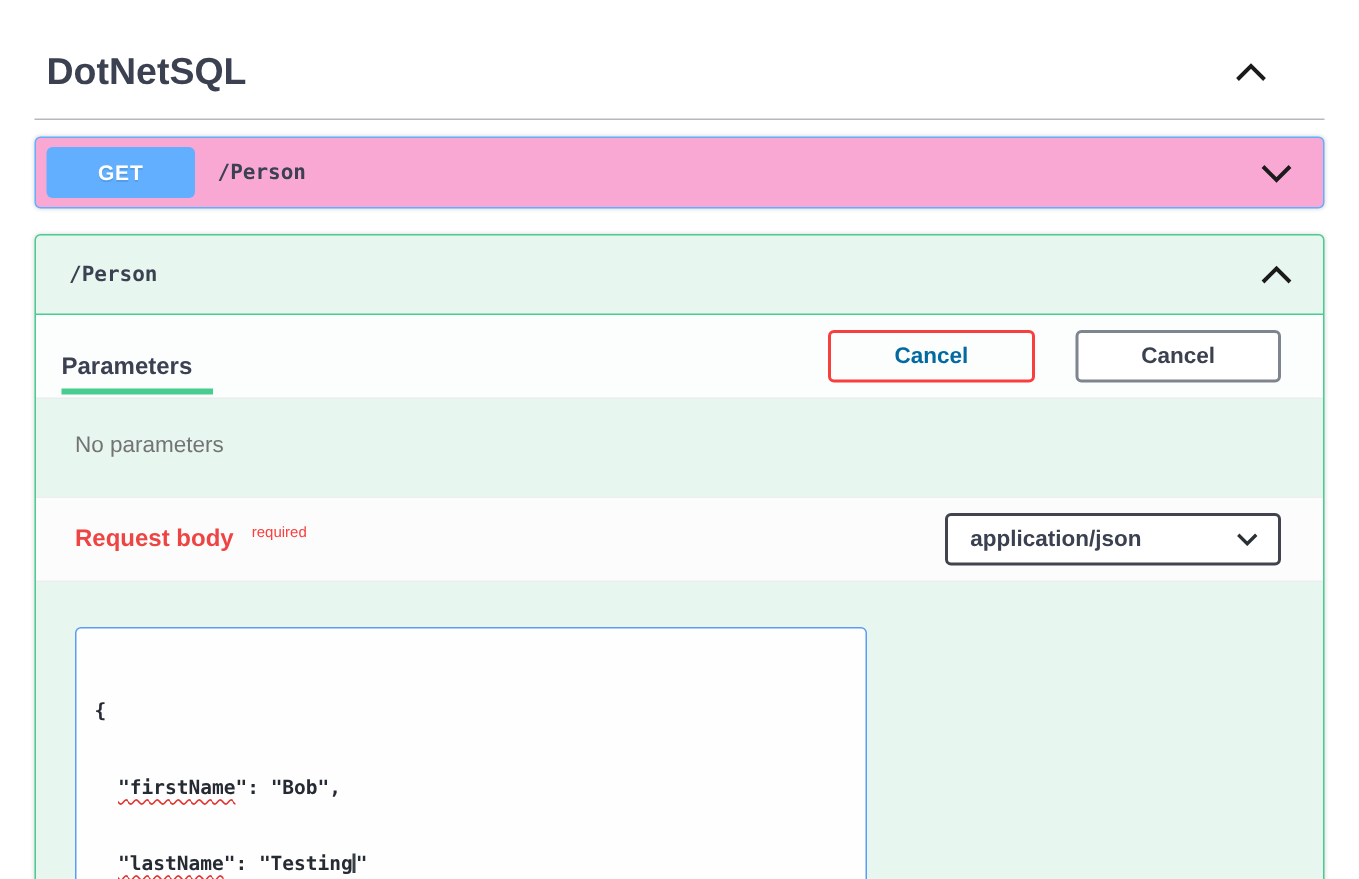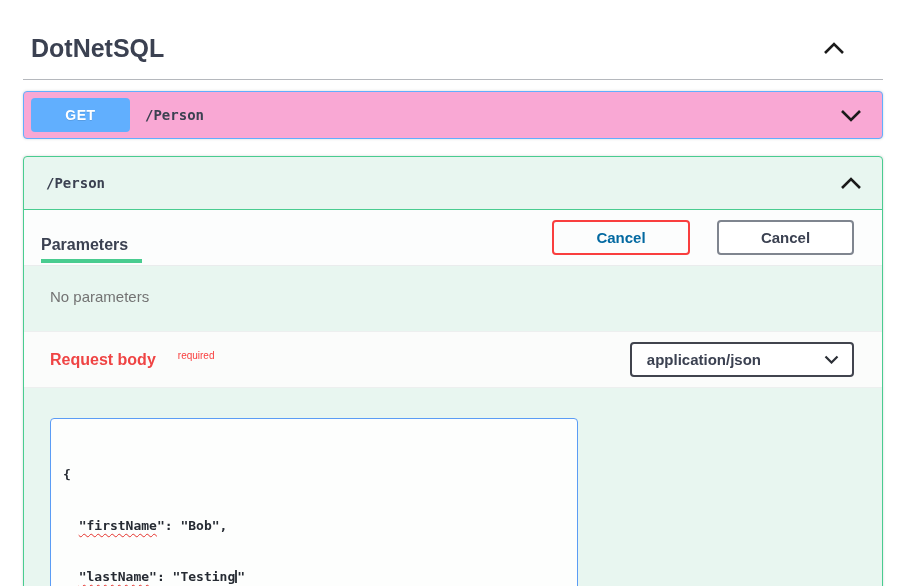--- a/index.html
+++ b/index.html
@@ -42,21 +42,21 @@
   .btn-reset  { width:137px; border:2px solid #7f858f; color:#3b4151; background:#fff; }
 
   
   .no-params { padding:22px 26px 26px; font-size:15px; color:#737373; }
 
   
   .reqbody-header { background:#fbfcfb; height:57px; display:flex; align-items:center;
     justify-content:space-between; padding:0 28px 0 26px;
     border-top:1px solid rgba(59,65,81,.07); border-bottom:1px solid rgba(59,65,81,.07); }
   .reqbody-label { font-weight:700; font-size:16px; color:#ef4444; }
-  .required-badge { font-size:10px; font-weight:400; color:#f93e3e; vertical-align:super; margin-left:22px; }
+  .required-badge { font-size:10px; font-weight:400; color:#f93e3e; vertical-align:super; margin-left:12px; }
   .media-select { display:flex; align-items:center; justify-content:space-between; min-width:223px;
     height:35px; padding:0 13px 0 15px; border:2px solid #41444e; border-radius:4px; background:#fff;
     font-weight:700; font-size:15px; color:#3b4151; cursor:pointer;gap:41px; }
   .media-select .chev-sm { margin-left:22px; }
 
   
   .body-editor-section { padding:30px 0 0 26px; }
   .body-editor { width:528px; height:300px; background:#fdfefd; border:1px solid #5b9cf5;
     border-radius:4px; padding:13px 12px; font-family:"DejaVu Sans Mono", monospace;
     font-size:13px; font-weight:700; color:#262b33; line-height:17px; white-space:pre;

